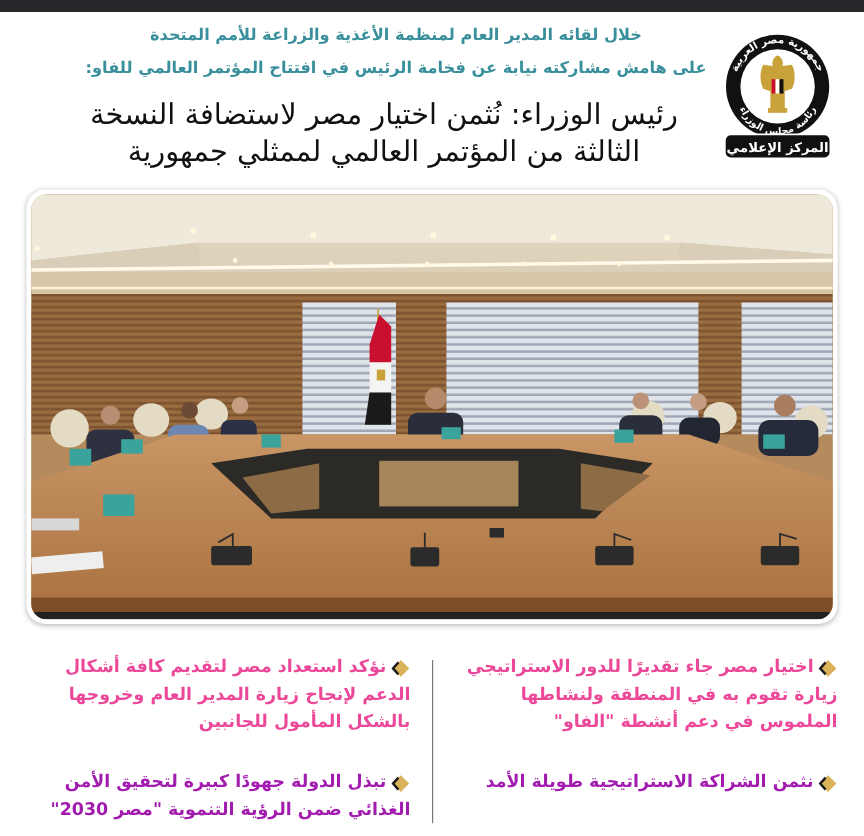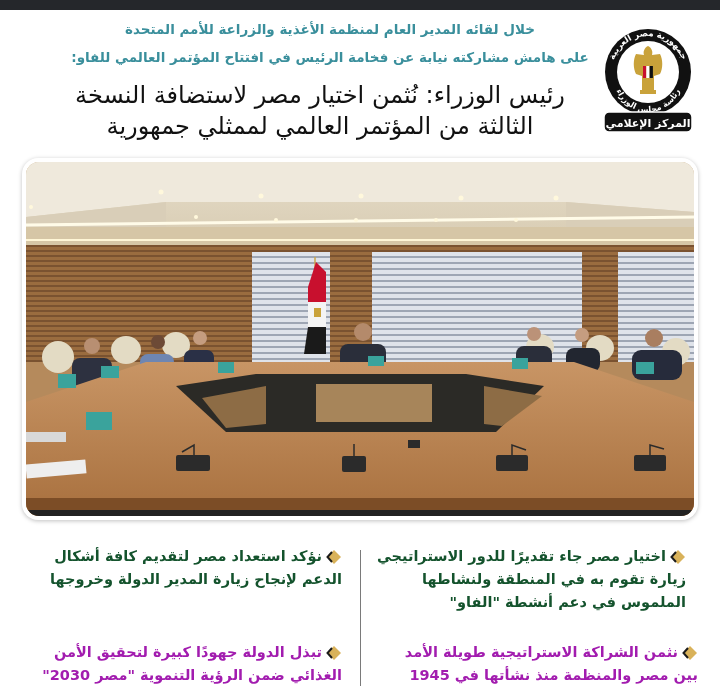--- a/index.html
+++ b/index.html
@@ -17,28 +17,28 @@
   .headline.l1 { top: 80px; }
   .headline.l2 { top: 111px; }
 
   
   .photo-frame { position: absolute; left: 22px; top: 158px; width: 676px; height: 362px; background: #ffffff; border-radius: 16px; box-shadow: 0 1px 4px rgba(0,0,0,0.25); padding: 4px; }
   .photo { position: relative; width: 100%; height: 100%; border-radius: 13px; overflow: hidden; background: #b58a5c; }
   .photo svg { display: block; width: 100%; height: 100%; }
 
   
   .divider { position: absolute; left: 360px; top: 550px; width: 1px; height: 136px; background: #7a7a7a; }
-  .bullet { position: absolute; text-align: right; font-weight: bold; font-size: 14.5px; line-height: 23px; color: #14532d; white-space: nowrap; }
+  .bullet { position: absolute; text-align: right; font-weight: bold; font-size: 14.5px; line-height: 23px; color: #ec4899; white-space: nowrap; }
   .bullet.teal { color: #a21caf; }
   .bullet .line { display: block; }
   .bullet .first { display: flex; flex-direction: row; align-items: center; justify-content: flex-start; gap: 4px; }
   .diamond { display: inline-block; width: 16px; height: 16px; position: relative; flex: 0 0 auto; }
   .diamond svg { width: 16px; height: 16px; display: block; }
 
-  .b-r1 { right: 34px; top: 545px; width: 320px; }
+  .b-r1 { right: 22px; top: 545px; width: 320px; }
   .b-r2 { right: 22px; top: 641px; width: 320px; }
   .b-l1 { right: 378px; top: 545px; width: 330px; }
   .b-l2 { right: 378px; top: 641px; width: 330px; }
 </style>
 </head>
 <body>
 
 <div class="topbar"></div>
 
 <div class="logo">
@@ -210,34 +210,34 @@
 <div class="bullet teal b-r2">
   <span class="line first">
     <span class="diamond">
       <svg viewBox="0 0 16 16">
           <polygon points="8,1 15,8 8,15 1,8" fill="#d9b25a"></polygon>
           <polyline points="6,3 1.5,8 6,13" fill="none" stroke="#1b1b1b" stroke-width="2"></polyline>
         </svg>
     </span>
     <span>نثمن الشراكة الاستراتيجية طويلة الأمد</span>
   </span>
-  <span class="line">بين مصر والمنظمة منذ نشأتها في 1945</span>
 </div>
 
 <div class="bullet b-l1">
   <span class="line first">
     <span class="diamond">
       <svg viewBox="0 0 16 16">
           <polygon points="8,1 15,8 8,15 1,8" fill="#d9b25a"></polygon>
           <polyline points="6,3 1.5,8 6,13" fill="none" stroke="#1b1b1b" stroke-width="2"></polyline>
         </svg>
     </span>
     <span>نؤكد استعداد مصر لتقديم كافة أشكال</span>
   </span>
-  <span class="line">الدعم لإنجاح زيارة المدير الدولة وخروجها</span>
+  <span class="line">الدعم لإنجاح زيارة المدير العام وخروجها</span>
+  <span class="line">بالشكل المأمول للجانبين</span>
 </div>
 
 <div class="bullet teal b-l2">
   <span class="line first">
     <span class="diamond">
       <svg viewBox="0 0 16 16">
           <polygon points="8,1 15,8 8,15 1,8" fill="#d9b25a"></polygon>
           <polyline points="6,3 1.5,8 6,13" fill="none" stroke="#1b1b1b" stroke-width="2"></polyline>
         </svg>
     </span>

